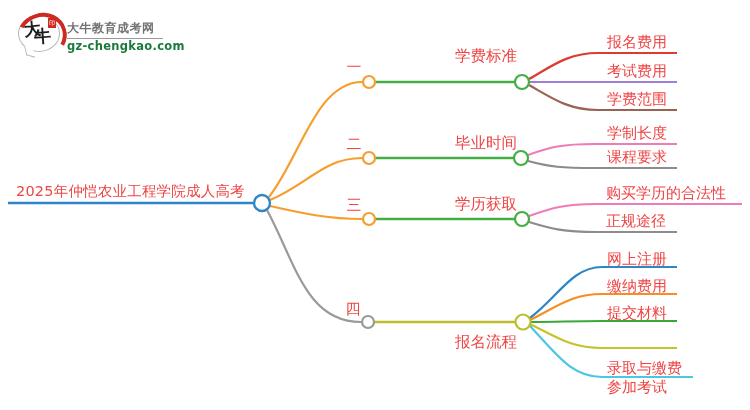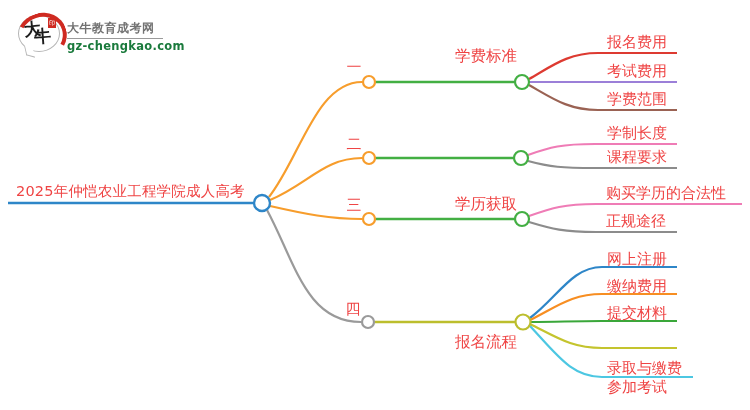--- a/index.html
+++ b/index.html
@@ -96,20 +96,21 @@
   </div>
 
   <div class="lbl root-lbl">2025年仲恺农业工程学院成人高考</div>
 
   <div class="lbl idx" style="left:345px;top:59px;">一</div>
   <div class="lbl idx" style="left:345px;top:136px;">二</div>
   <div class="lbl idx" style="left:345px;top:197px;">三</div>
   <div class="lbl idx" style="left:344px;top:301px;">四</div>
 
   <div class="lbl node-lbl" style="left:437px;top:48px;">学费标准</div>
+  <div class="lbl node-lbl" style="left:437px;top:135px;">毕业时间</div>
   <div class="lbl node-lbl" style="left:437px;top:196px;">学历获取</div>
   <div class="lbl node-lbl" style="left:437px;top:299px;margin-top:35px;">报名流程</div>
 
   <div class="lbl" style="left:607px;top:34px;">报名费用</div>
   <div class="lbl" style="left:607px;top:63px;">考试费用</div>
   <div class="lbl" style="left:607px;top:91px;">学费范围</div>
 
   <div class="lbl" style="left:607px;top:125px;">学制长度</div>
   <div class="lbl" style="left:607px;top:149px;">课程要求</div>
 

